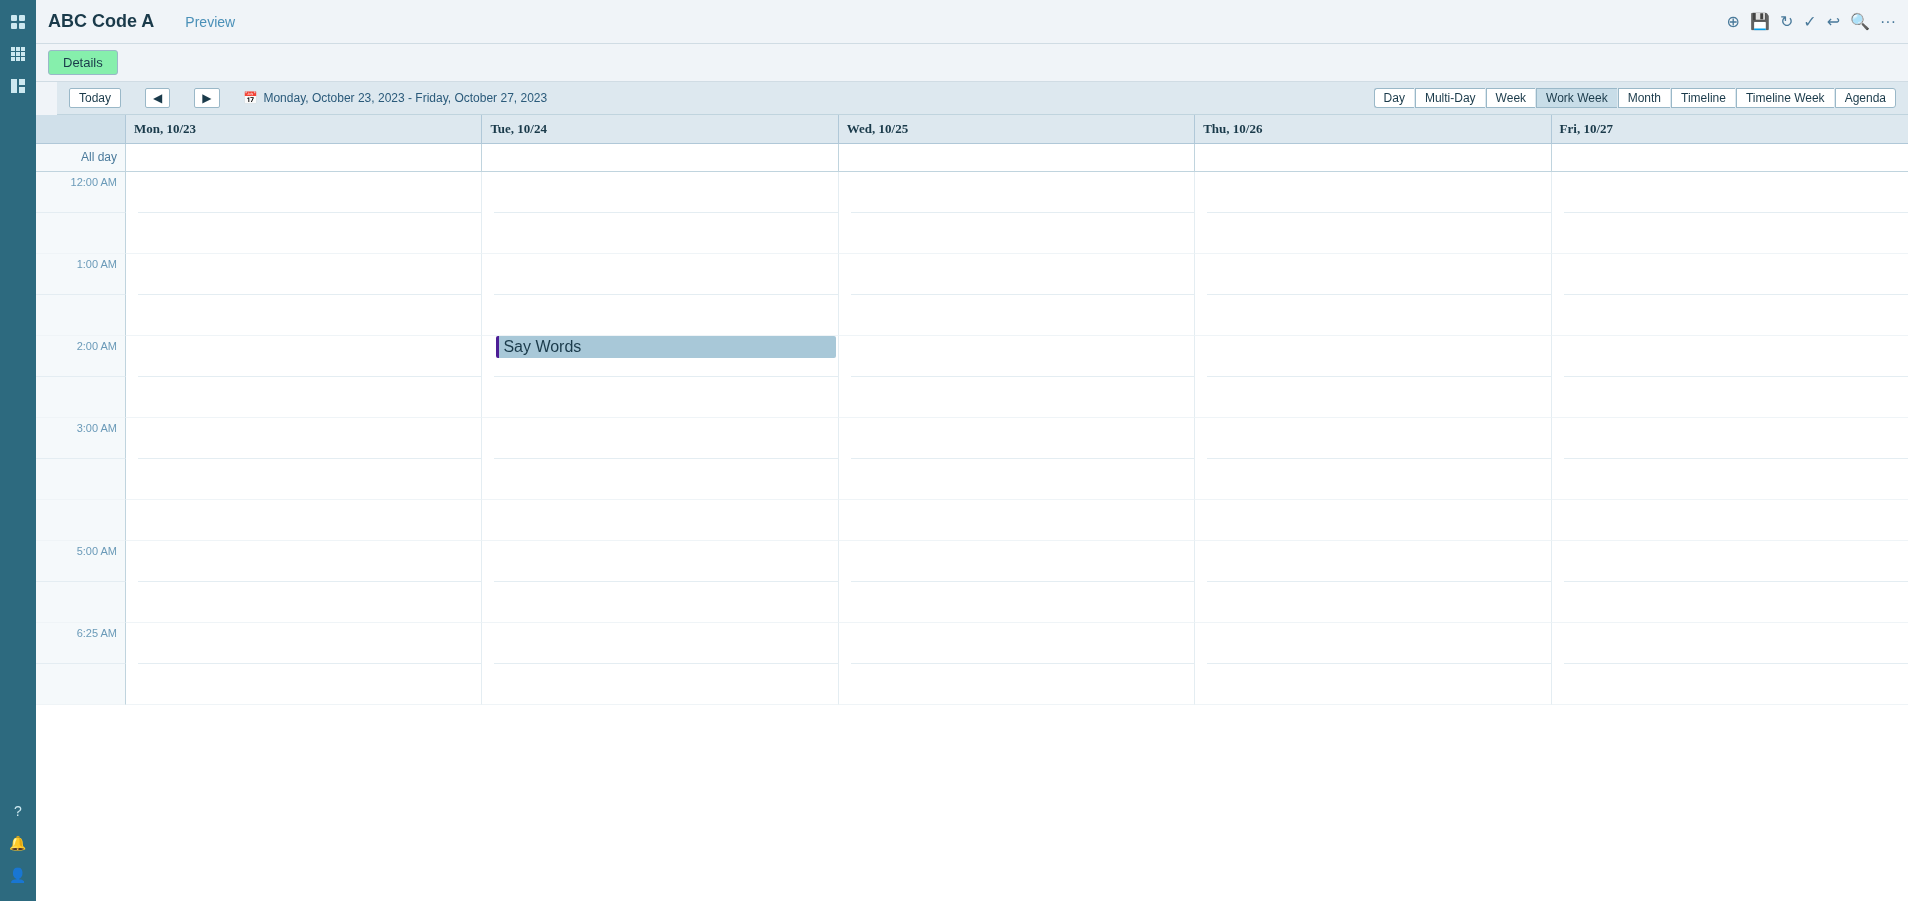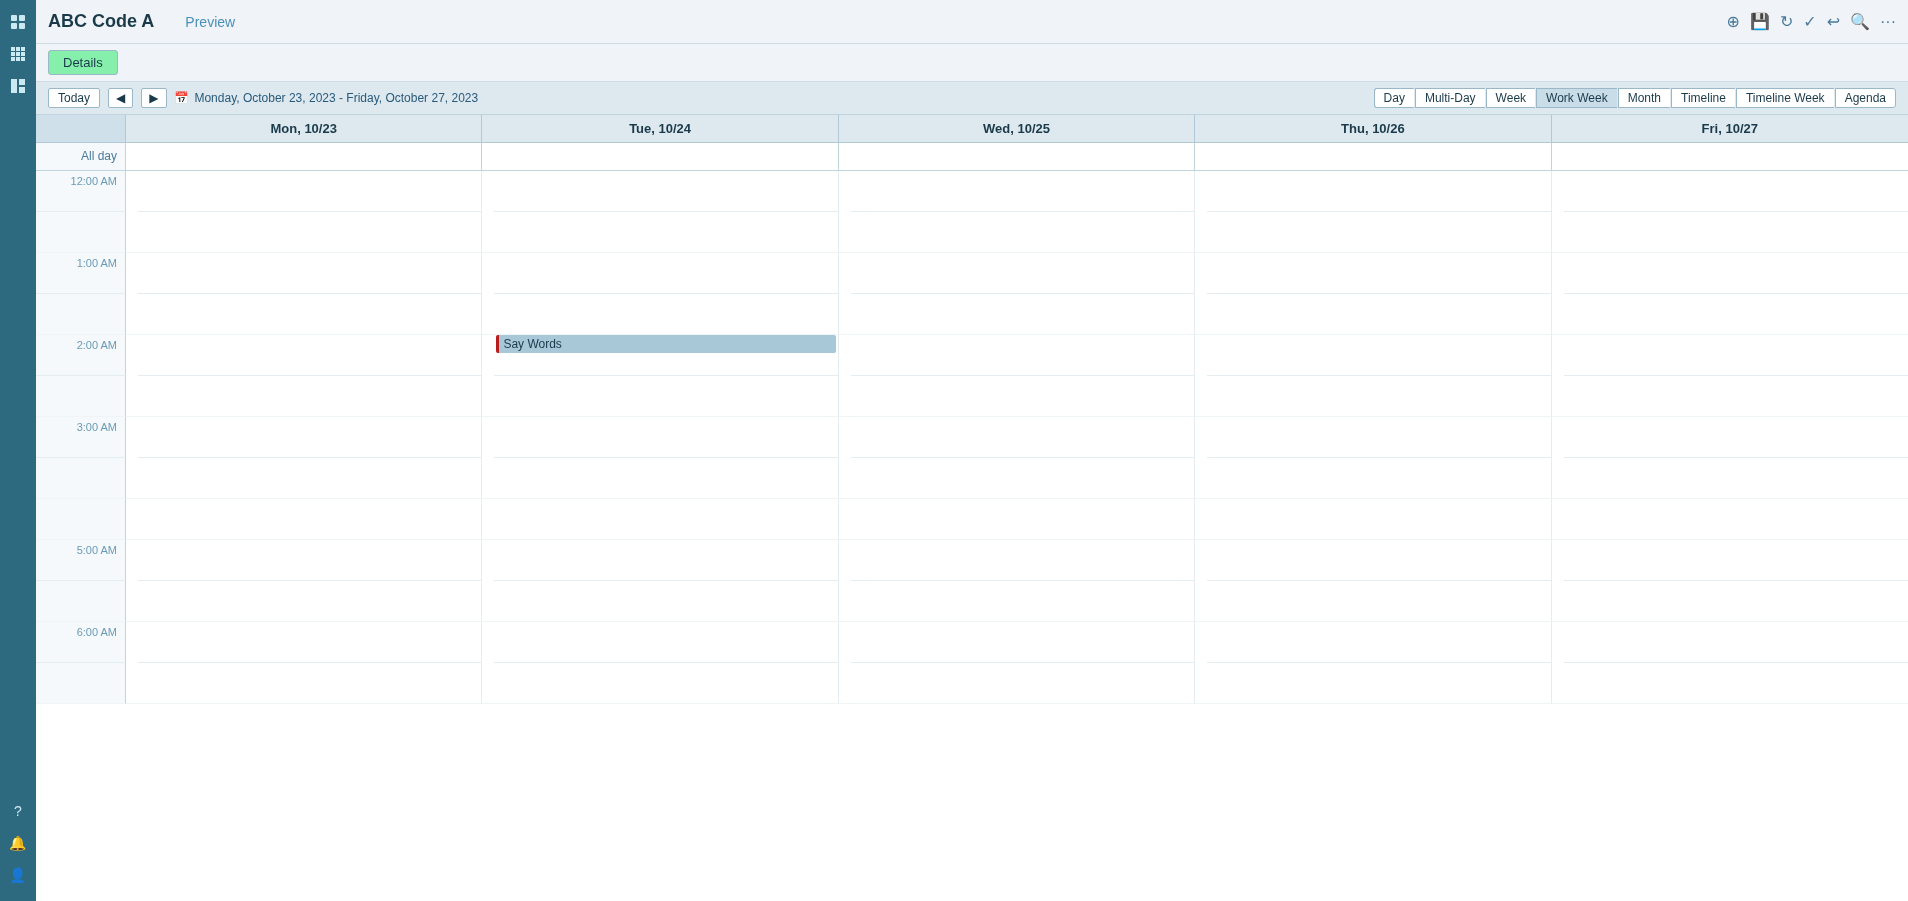--- a/index.html
+++ b/index.html
@@ -97,22 +97,23 @@
       border-radius: 3px;
       color: #1a3a4a;
     }
 
     
     .cal-toolbar {
       background: #dde8ef;
       padding: 6px 12px;
       display: flex;
       align-items: center;
-      gap: 8px;
+      gap: 24px;
       border-bottom: 1px solid #c0d4de;
+      margin-left: 21px;
     }
     .nav-btn {
       border: 1px solid #9ab8c8;
       background: white;
       padding: 2px 7px;
       cursor: pointer;
       font-size: 12px;
       border-radius: 2px;
       color: #1a3a4a;
     }
@@ -162,25 +163,26 @@
     
     .cal-header {
       display: grid;
       grid-template-columns: 90px repeat(5, 1fr);
       background: #dde8ef;
       border-bottom: 1px solid #b0c8d8;
       flex-shrink: 0;
     }
     .cal-header-cell {
       padding: 6px 8px;
-      text-align: center;
+      text-align: left;
       font-weight: 600;
       font-size: 13px;
       color: #1a3a4a;
       border-right: 1px solid #b0c8d8;
+      font-family: Liberation Serif, serif;
     }
     .cal-header-cell:first-child {
       border-right: 1px solid #b0c8d8;
       background: #d0e0ea;
     }
 
     
     .allday-row {
       display: grid;
       grid-template-columns: 90px repeat(5, 1fr);
@@ -203,23 +205,23 @@
     
     .time-grid {
       flex: 1;
       overflow-y: auto;
     }
 
     
     .event-block {
       position: absolute;
       background: #a8c8d8;
-      border-left: 3px solid #b91c1c;
+      border-left: 3px solid #4c1d95;
       padding: 2px 4px;
-      font-size: 12px;
+      font-size: 16px;
       color: #1a3a4a;
       border-radius: 2px;
       left: 2px;
       right: 2px;
       cursor: pointer;
       z-index: 1;
     }
 
     
     .hour-block {
@@ -456,21 +458,21 @@
       <div class="half-block">
         <div class="half-label"></div>
         <div class="half-cell"></div>
         <div class="half-cell"></div>
         <div class="half-cell"></div>
         <div class="half-cell"></div>
         <div class="half-cell" style="border-right:none;"></div>
       </div>
 
       <div class="hour-block">
-        <div class="hour-label">6:00 AM</div>
+        <div class="hour-label">6:25 AM</div>
         <div class="hour-cell"></div>
         <div class="hour-cell"></div>
         <div class="hour-cell"></div>
         <div class="hour-cell"></div>
         <div class="hour-cell" style="border-right:none;"></div>
       </div>
       <div class="half-block">
         <div class="half-label"></div>
         <div class="half-cell"></div>
         <div class="half-cell"></div>

